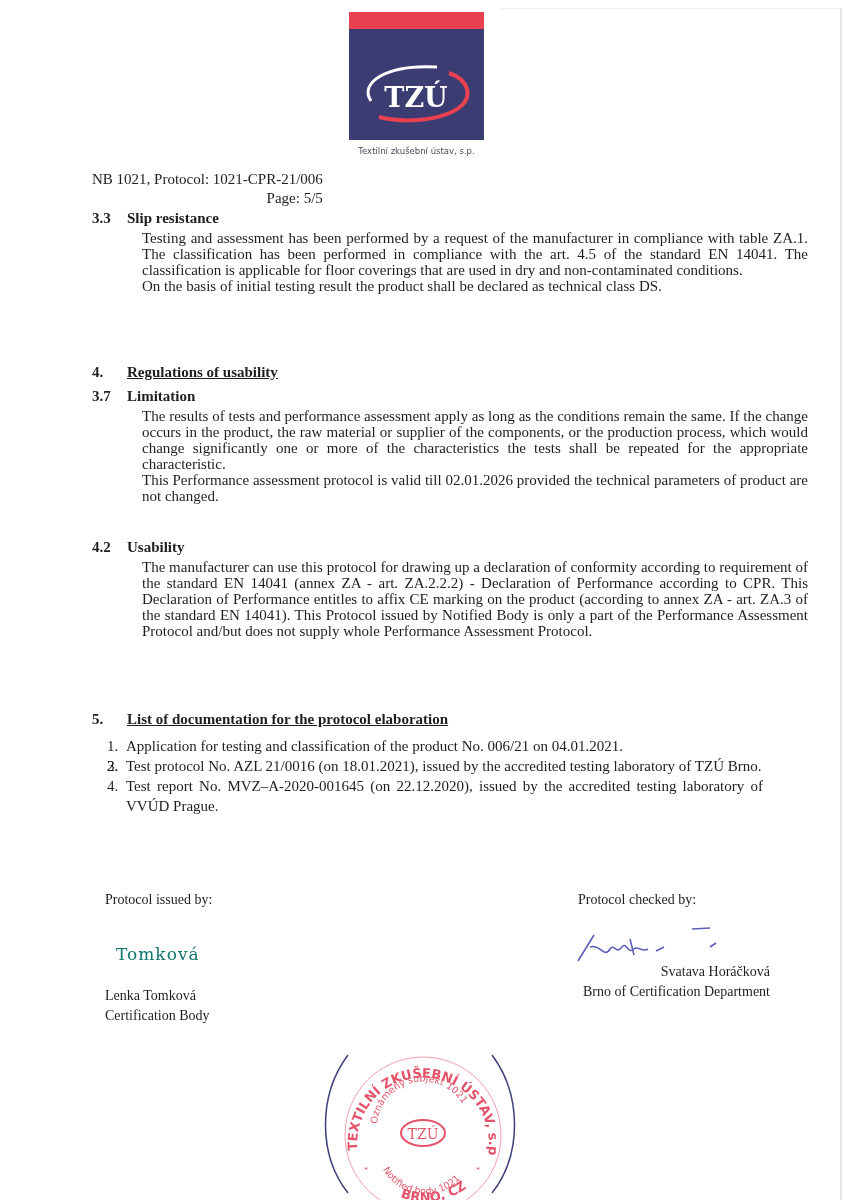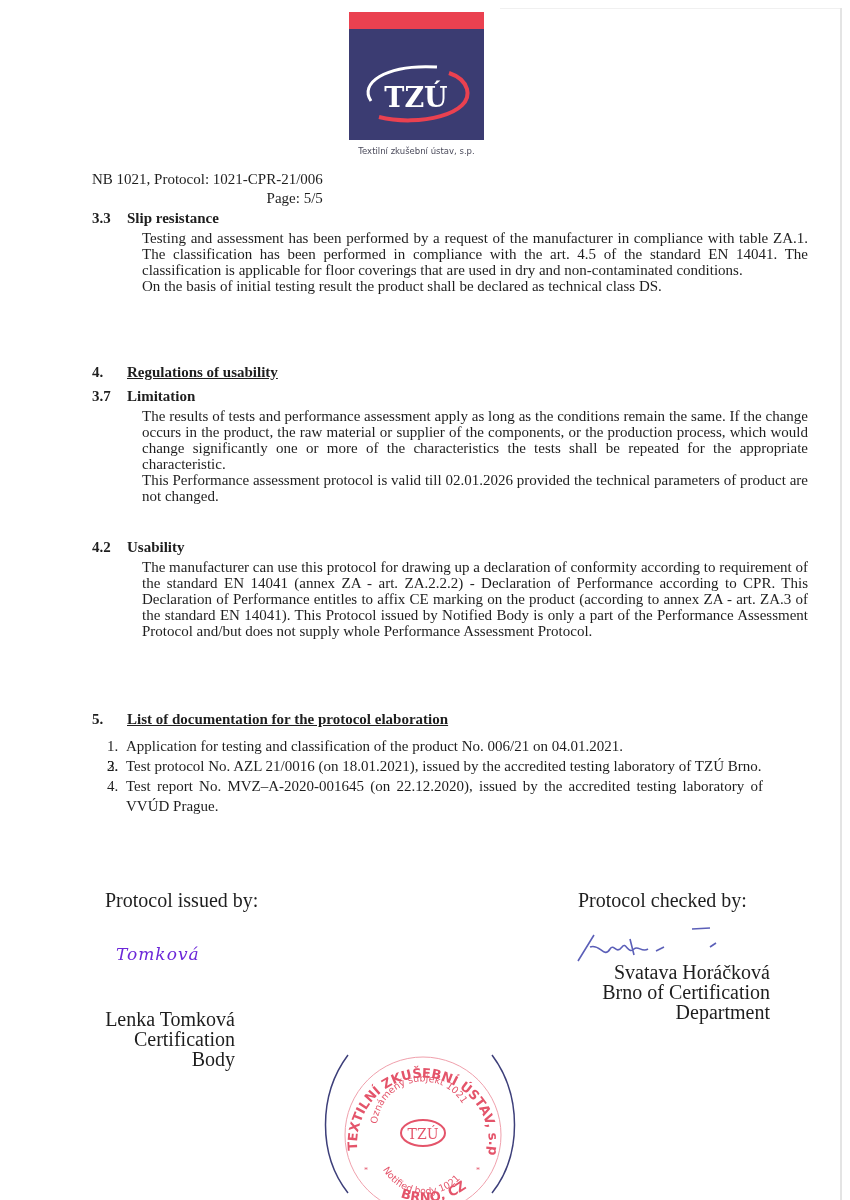--- a/index.html
+++ b/index.html
@@ -20,21 +20,21 @@
   .num { position:absolute; left:0; top:0; font-weight:bold; }
   .title { position:absolute; left:35px; top:0; font-weight:bold; white-space:nowrap; }
   .title.u { text-decoration:underline; }
   .body { position:absolute; left:50px; width:666px; text-align:justify; line-height:16px; font-size:15px; }
   .body p { margin:0; }
 
   ol.docs { position:absolute; left:107px; top:736px; width:656px; margin:0; padding:0; list-style:none; font-size:15px; line-height:20px; }
   ol.docs li { position:relative; padding-left:19px; text-align:justify; }
   ol.docs li .n { position:absolute; left:0; top:0; }
 
-  .sig { position:absolute; font-size:20px; line-height:20px; }
+  .sig { position:absolute; font-size:14px; line-height:20px; }
   .handsig { position:absolute; }
 
   .stamp { position:absolute; left:310px; top:1045px; }
 </style>
 </head>
 <body>
 
 <div class="topline"></div>
 <div class="rightline"></div>
 
@@ -91,28 +91,28 @@
 <ol class="docs">
   <li><span class="n">1.</span><span>Application for testing and classification of the product No. 006/21 on 04.01.2021.</span></li>
   <li><span class="n">2.</span></li>
   <li><span class="n">3.</span><span>Test protocol No. AZL 21/0016 (on 18.01.2021), issued by the accredited testing laboratory of TZÚ Brno.</span></li>
   <li><span class="n">4.</span><span>Test report No. MVZ–A-2020-001645 (on 22.12.2020), issued by the accredited testing laboratory of VVÚD Prague.</span></li>
 </ol>
 
 <div class="sig" style="left:105px; top:890px;">Protocol issued by:</div>
 <div class="sig" style="left:578px; top:890px;">Protocol checked by:</div>
 
-<div class="handsig" style="left:116px; top:944px; font-family:'DejaVu Serif', serif; font-style:italic; font-size:17px; color:#6d28d9; letter-spacing:1px;">Tomková</div>
+<div class="handsig" style="left:116px; top:944px; font-family:'DejaVu Serif', serif; font-size:17px; color:#0f766e; letter-spacing:1px;">Tomková</div>
 
 <svg class="handsig" style="left:560px; top:925px;" width="160" height="40">
   <path d="M18 36 L 34 10 M30 22 C 40 18, 44 34, 50 24 C 54 18, 56 30, 62 22 C 66 16, 68 30, 74 24 C 78 20, 82 28, 88 24 M70 14 L 74 30 M96 26 L 104 22" fill="none" stroke="#5b5fb8" stroke-width="1.6"></path>
   <path d="M132 4 L 150 3 M150 22 L 156 18" fill="none" stroke="#5b5fb8" stroke-width="1.6"></path>
 </svg>
 
-<div class="sig" style="left:105px; top:1009px; width:130px; text-align:right;">
+<div class="sig" style="left:105px; top:986px; width:130px; text-align:left;">
   <div>Lenka Tomková</div>
   <div>Certification Body</div>
 </div>
 <div class="sig" style="left:530px; top:962px; width:240px; text-align:right;">
   <div>Svatava Horáčková</div>
   <div>Brno of Certification Department</div>
 </div>
 
 <svg class="stamp" width="220" height="155" viewBox="0 0 220 155">
   <defs>

